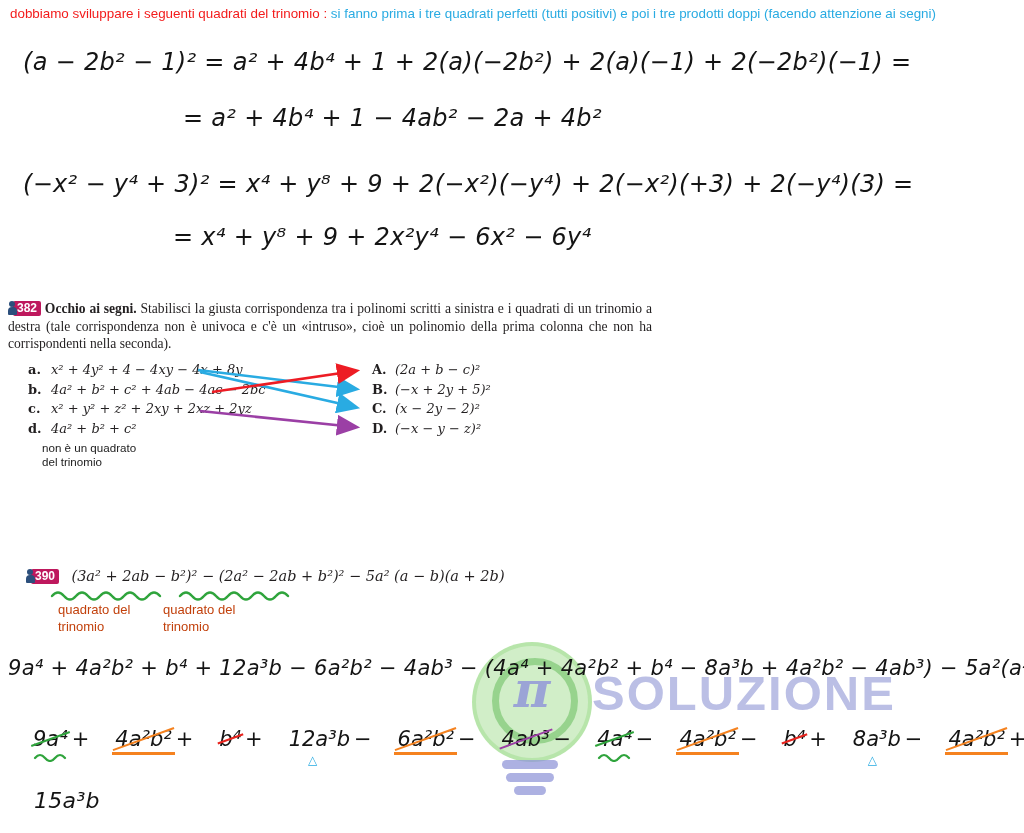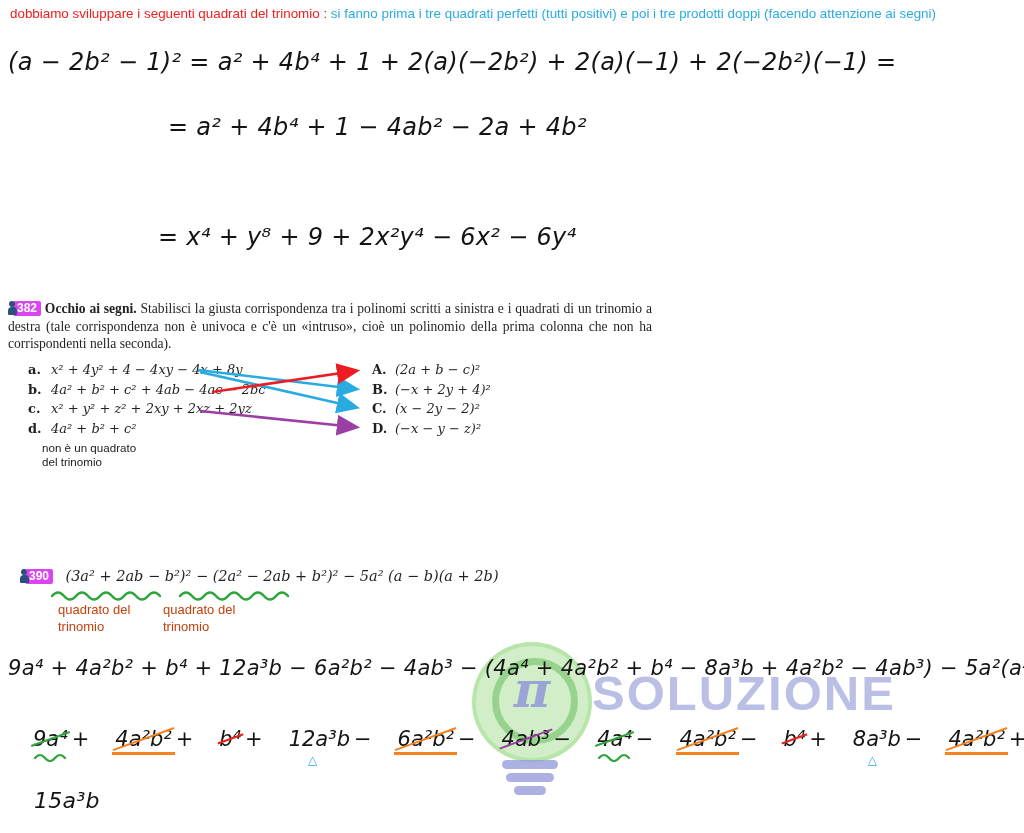--- a/index.html
+++ b/index.html
@@ -24,41 +24,41 @@
   .wm-t1{left:592px;top:665px;}
   .wm-t2{left:581px;top:712px;}
   
   .overlay{position:absolute;left:0;top:0;z-index:2;pointer-events:none;}
   
   .intro{position:absolute;left:10px;top:6px;font-size:13.4px;white-space:nowrap;z-index:1;}
   .red{color:#f31b1b;} .blue{color:#29abe2;}
   
   .hw{position:absolute;z-index:1;font-family:"DejaVu Sans",sans-serif;font-style:italic;
       color:#141414;white-space:nowrap;letter-spacing:0.3px;}
-  .hw-big{font-size:24px;}
+  .hw-big{font-size:24px;margin-left:15px;}
   .hw-med{font-size:21px;}
   
   .ex-par{position:absolute;left:8px;top:300px;width:644px;z-index:1;
           font-family:"Liberation Serif",serif;font-size:13.6px;line-height:17.6px;
           color:#221f20;text-align:justify;}
-  .badge{display:inline-block;background:#d946ef;color:#fff;font-weight:bold;
+  .badge{display:inline-block;background:#be185d;color:#fff;font-weight:bold;
          font-family:"Liberation Sans",sans-serif;font-size:12px;line-height:15px;
          padding:0 4px;border-radius:2px;vertical-align:1px;}
   .person{display:inline-block;position:relative;width:9px;height:14px;vertical-align:-2px;margin-right:-4px;}
   .person::before{content:"";position:absolute;left:1px;top:0;width:6px;height:6px;border-radius:50%;background:#2c4f7c;}
   .person::after{content:"";position:absolute;left:0;top:6px;width:9px;height:8px;border-radius:4px 4px 1px 1px;background:#2c4f7c;}
   .lead{font-weight:bold;}
   .match-col{position:absolute;z-index:1;font-family:"DejaVu Serif",serif;font-size:13px;color:#221f20;}
   .match-row{height:19.5px;display:flex;align-items:baseline;white-space:nowrap;}
   .match-label{font-weight:bold;width:23px;font-style:normal;}
   .match-formula{font-style:italic;}
   .note{position:absolute;left:42px;top:441px;z-index:1;font-size:11.6px;line-height:14px;color:#1c1c1c;}
   
   .red2{position:absolute;left:12px;top:538px;font-size:13.4px;z-index:1;}
-  .ex390{position:absolute;left:20px;top:567px;z-index:1;white-space:nowrap;}
+  .ex390{position:absolute;left:26px;top:567px;z-index:1;white-space:nowrap;}
   .ex390 .formula{font-family:"DejaVu Serif",serif;font-style:italic;font-size:14.5px;color:#221f20;margin-left:8px;}
   .glabel{position:absolute;z-index:1;color:#c2410c;font-size:13px;line-height:16.5px;}
   .gl1{left:58px;top:602px;} .gl2{left:163px;top:602px;}
   
   .terms{position:absolute;left:10px;top:727px;z-index:1;white-space:nowrap;
          font-family:"DejaVu Sans",sans-serif;font-style:italic;font-size:21px;color:#141414;}
   .sign{margin:0 3px;display:inline-block;}
   .term{position:relative;display:inline-block;padding:0 1px;margin-left:22px;}
   .slash{position:absolute;left:-6%;top:46%;width:112%;border-top:2.6px solid;transform:rotate(-20deg);}
   .uline{position:absolute;left:-4%;top:calc(100% + 1px);width:108%;height:2.6px;}
@@ -112,21 +112,22 @@
       <path d="M180,596 q6,-7 12,0 t12,0 t12,0 t12,0 t12,0 t12,0 t12,0 t12,0 t12,0" fill="none" stroke="#2fa43c" stroke-width="2.4" stroke-linecap="round"></path>
       </g>
   </svg>
 
   <div class="intro">
     <span class="red">dobbiamo sviluppare i seguenti quadrati del trinomio :</span>
     <span class="blue">si fanno prima i tre quadrati perfetti (tutti positivi) e poi i tre prodotti doppi (facendo attenzione ai segni)</span>
   </div>
 
   <div class="hw hw-big" style="left:8px;top:48px;">(a − 2b² − 1)²  =  a² + 4b⁴ + 1  + 2(a)(−2b²) + 2(a)(−1) + 2(−2b²)(−1)  =</div>
-  <div class="hw hw-big" style="left:168px;top:113px;">=  a² + 4b⁴ + 1 − 4ab²  −  2a  +  4b²</div>
+  <div class="hw hw-big" style="left:168px;top:104px;">=  a² + 4b⁴ + 1 − 4ab²  −  2a  +  4b²</div>
+  <div class="hw hw-big" style="left:8px;top:170px;">(−x² − y⁴ + 3)²  =   x⁴ + y⁸ + 9  + 2(−x²)(−y⁴)  + 2(−x²)(+3) + 2(−y⁴)(3) =</div>
   <div class="hw hw-big" style="left:158px;top:223px;">=   x⁴ + y⁸ + 9 + 2x²y⁴ − 6x² − 6y⁴</div>
 
   <div class="ex-par">
     <span class="person"></span><span class="badge">382</span>
     <span class="lead">Occhio ai segni.</span>
     <span>Stabilisci la giusta corrispondenza tra i polinomi scritti a sinistra e i quadrati di un trinomio a destra (tale corrispondenza non è univoca e c'è un «intruso», cioè un polinomio della prima colonna che non ha corrispondenti nella seconda).</span>
   </div>
 
   <div id="match-left" class="match-col" style="left:28px;top:362px;">
       <div class="match-row">
@@ -146,21 +147,21 @@
         <span class="match-formula">4a² + b² + c²</span>
       </div>
     </div>
   <div id="match-right" class="match-col" style="left:372px;top:362px;">
       <div class="match-row">
         <span class="match-label">A.</span>
         <span class="match-formula">(2a + b − c)²</span>
       </div>
       <div class="match-row">
         <span class="match-label">B.</span>
-        <span class="match-formula">(−x + 2y + 4)²</span>
+        <span class="match-formula">(−x + 2y + 5)²</span>
       </div>
       <div class="match-row">
         <span class="match-label">C.</span>
         <span class="match-formula">(x − 2y − 2)²</span>
       </div>
       <div class="match-row">
         <span class="match-label">D.</span>
         <span class="match-formula">(−x − y − z)²</span>
       </div>
     </div>

